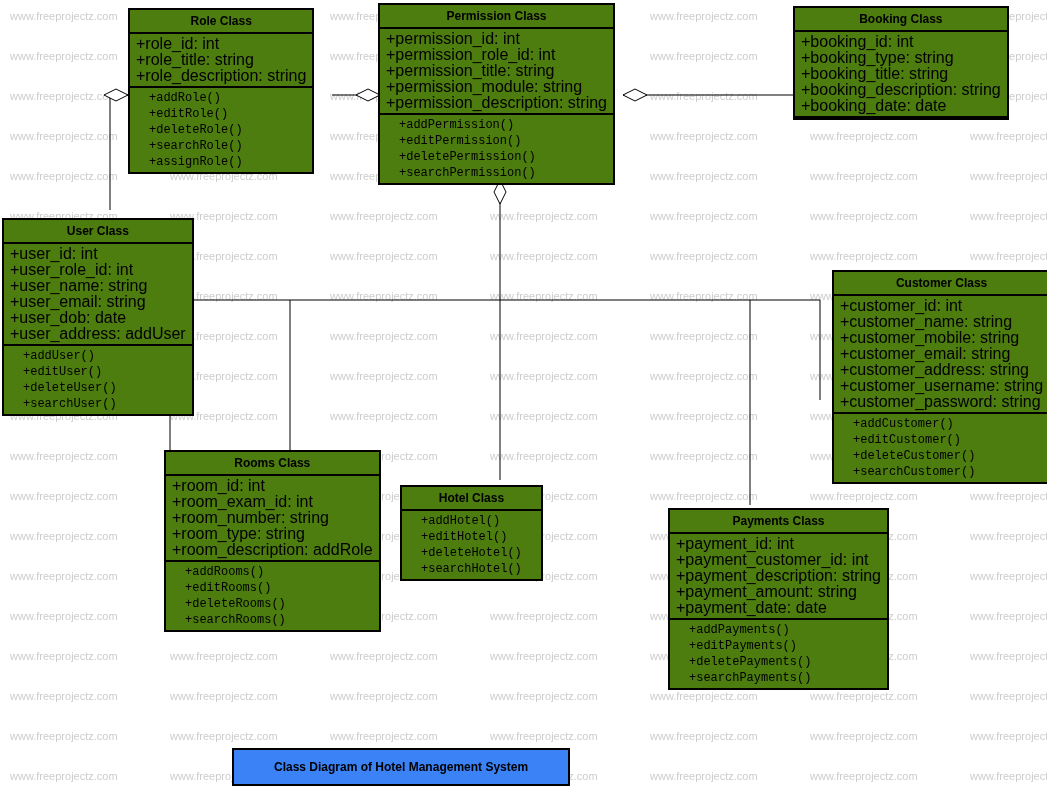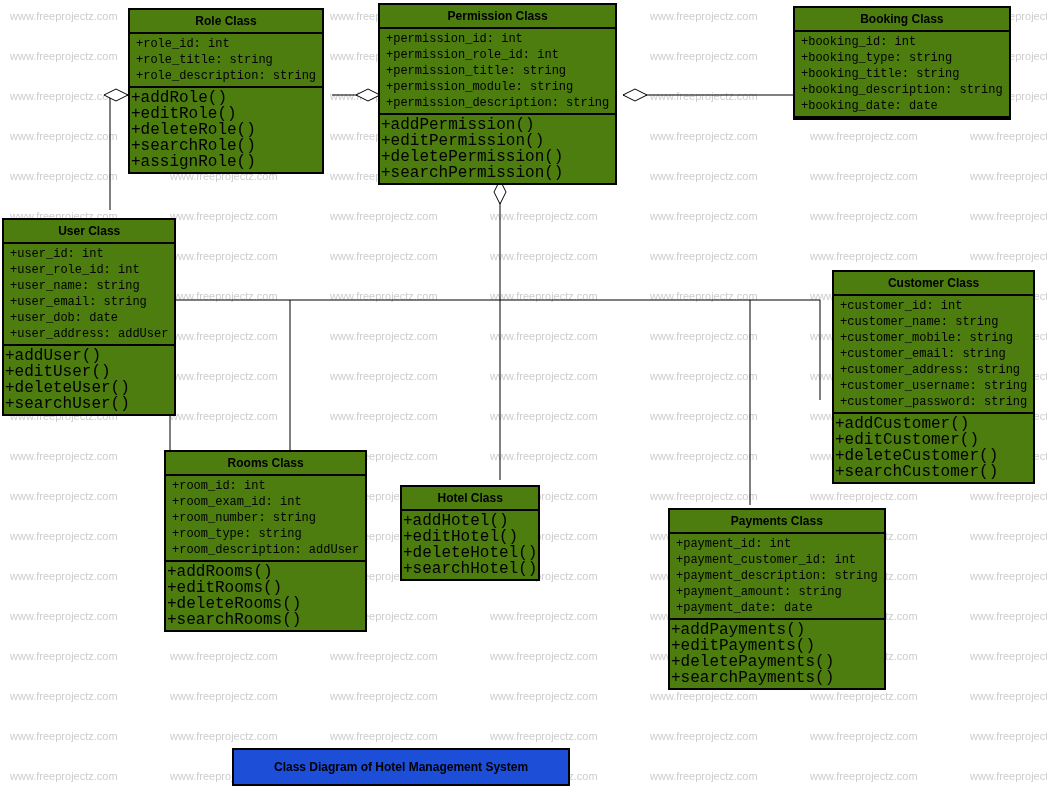--- a/index.html
+++ b/index.html
@@ -1,22 +1,22 @@
 <!DOCTYPE html>
 <html><head>
 <meta charset="utf-8">
 <style>
 body{margin:0;font-family:Verdana,Arial,sans-serif;font-size:12px;background:#fff;color:#000}
 .canvas{position:relative;width:1047px;height:792px;background:#fff}
 .class-box{position:absolute;border:2px solid #000;background:#4d7c0f;z-index:2}
 .class-title{font-weight:bold;text-align:center;padding:4px 6px;border-bottom:2px solid #000;white-space:nowrap}
-.class-attrs{padding:2px 6px;border-bottom:2px solid #000;font-family:Liberation Mono, monospace;font-size:12px;line-height:16px}
-.class-meths{padding:2px 1px;font-family:'Courier New',monospace;font-size:16px;line-height:16px}
+.class-attrs{padding:2px 6px;border-bottom:2px solid #000;font-family:Liberation Sans, sans-serif;font-size:16px;line-height:16px}
+.class-meths{padding:2px 19px;font-family:'Courier New',monospace;font-size:12px;line-height:16px}
 .class-attrs div,.class-meths div{white-space:nowrap}
-.title-box{position:absolute;border:2px solid #000;background:#1d4ed8;font-weight:bold;text-align:center;padding:10px 40px;z-index:2}
+.title-box{position:absolute;border:2px solid #000;background:#3b82f6;font-weight:bold;text-align:center;padding:10px 40px;z-index:2}
 svg.links{position:absolute;left:0;top:0;width:1047px;height:792px;z-index:1;pointer-events:none}
 .wm{position:absolute;color:#ccc;font-size:11px;font-family:Arial,sans-serif;z-index:0;white-space:nowrap}
 </style>
 </head>
 <body>
 
 <div class="canvas">
 
 <svg class="links">
   <line x1="170" y1="300" x2="170" y2="450" stroke="#000" stroke-width="1"></line>
@@ -120,21 +120,21 @@
       </div>
 </div>
 
 <div class="class-box" style="left:164px;top:450px">
   <div class="class-title">Rooms Class</div>
   <div class="class-attrs">
         <div>+room_id: int</div>
         <div>+room_exam_id: int</div>
         <div>+room_number: string</div>
         <div>+room_type: string</div>
-        <div>+room_description: addUser</div>
+        <div>+room_description: addRole</div>
       </div>
   <div class="class-meths">
         <div>+addRooms()</div>
         <div>+editRooms()</div>
         <div>+deleteRooms()</div>
         <div>+searchRooms()</div>
       </div>
 </div>
 
 <div class="class-box" style="left:400px;top:485px">

